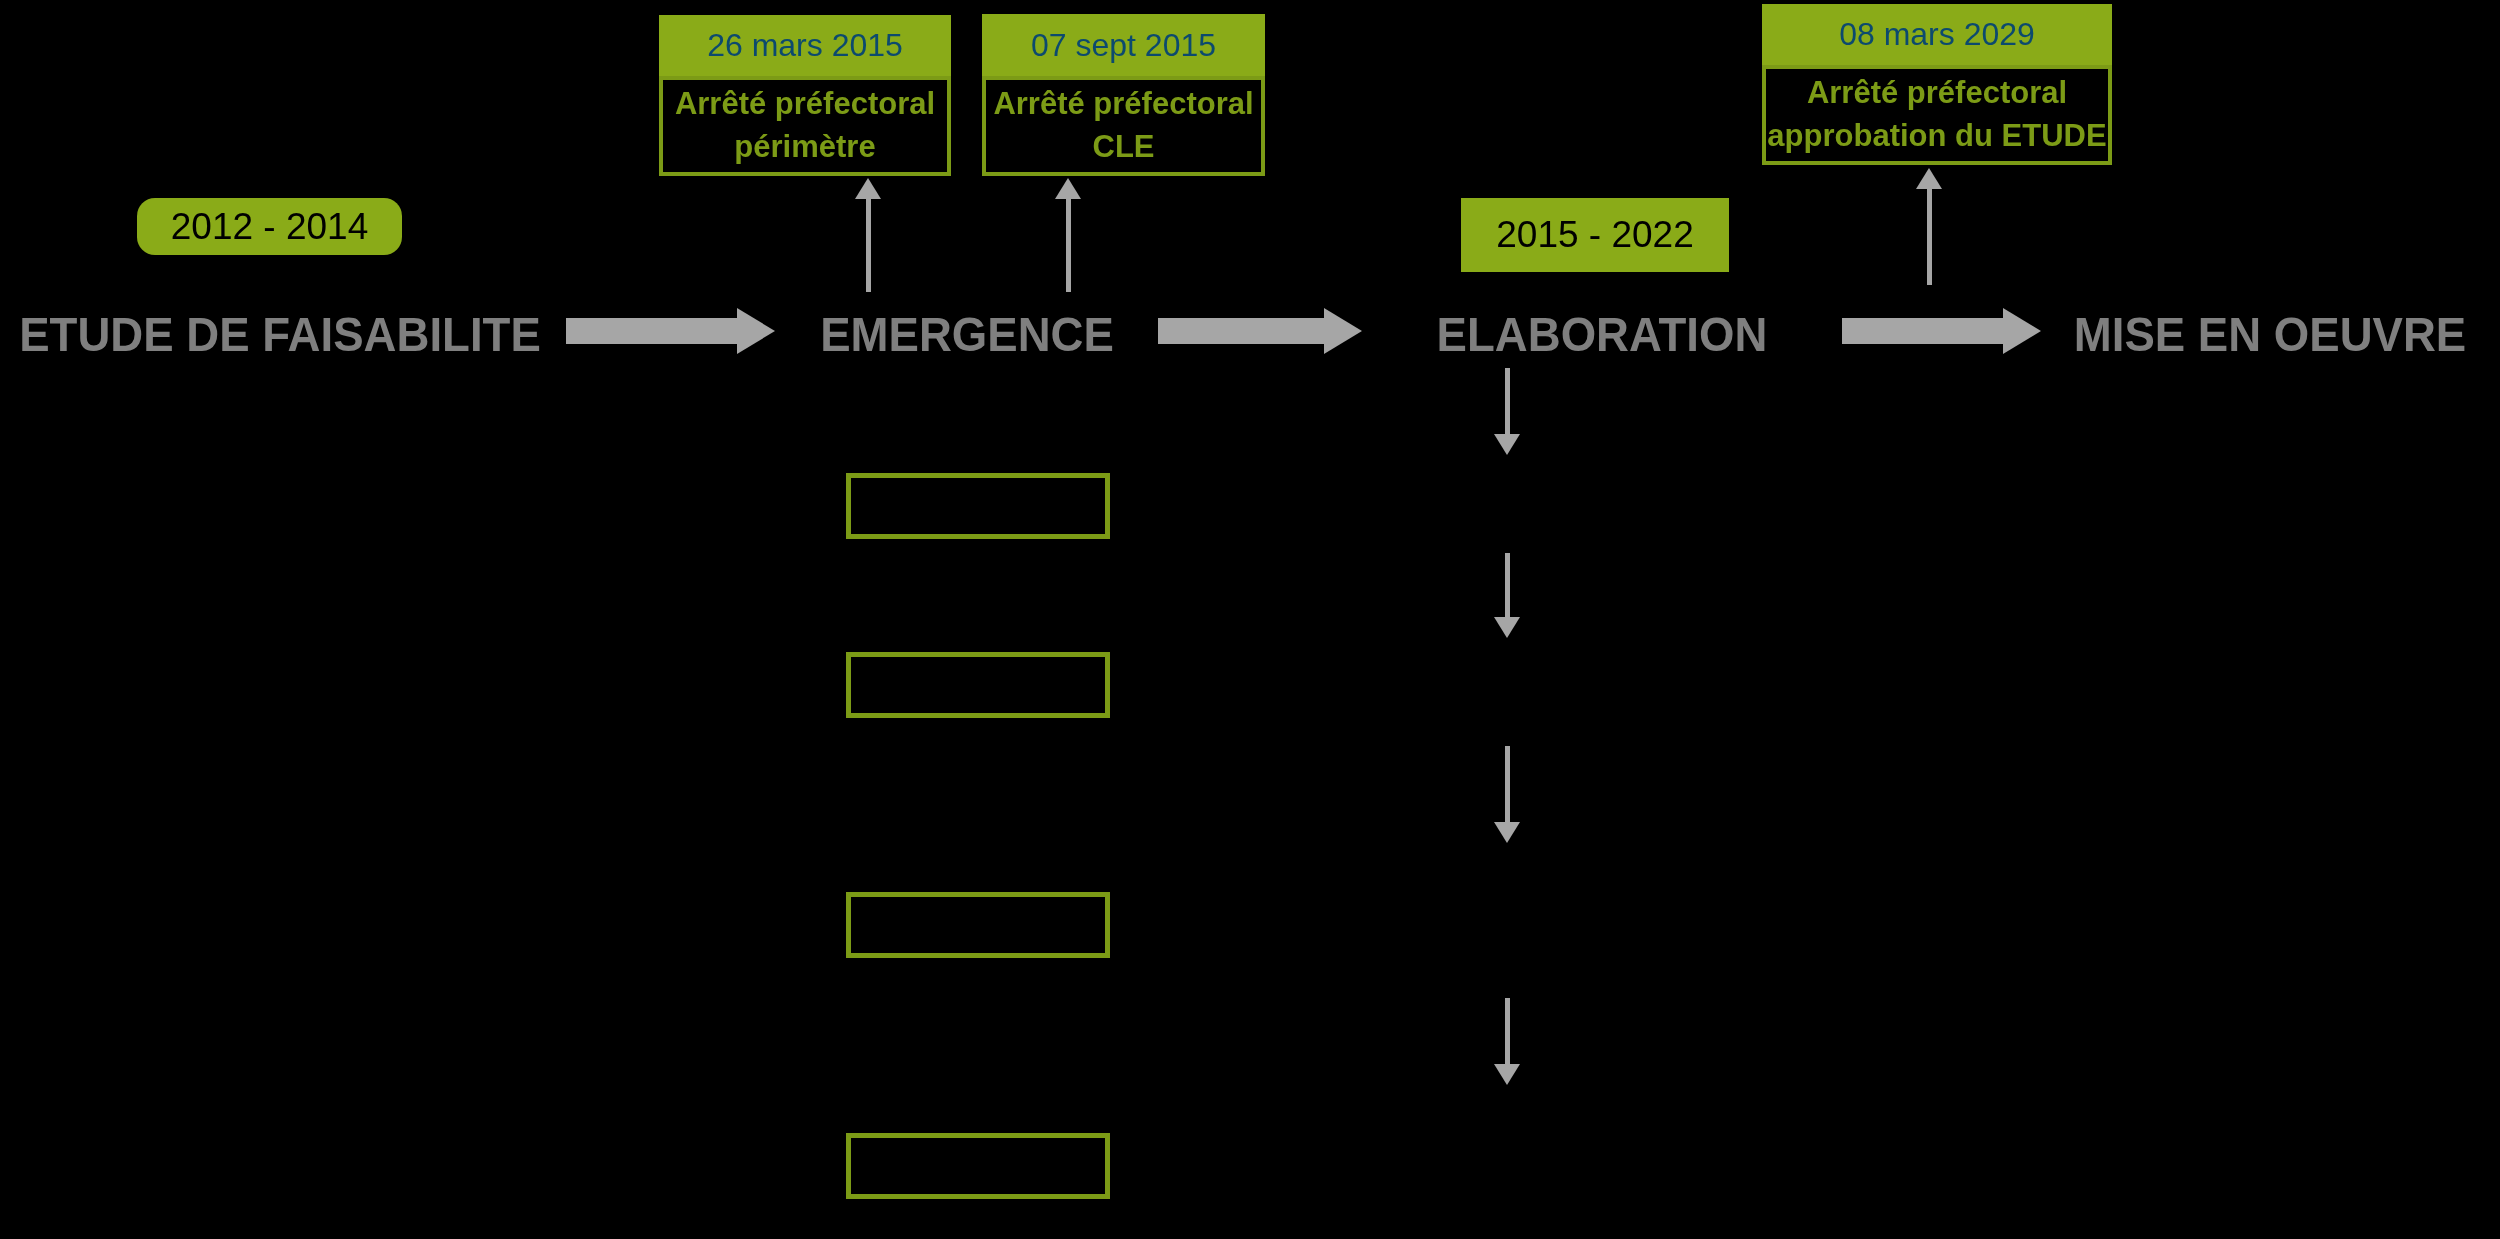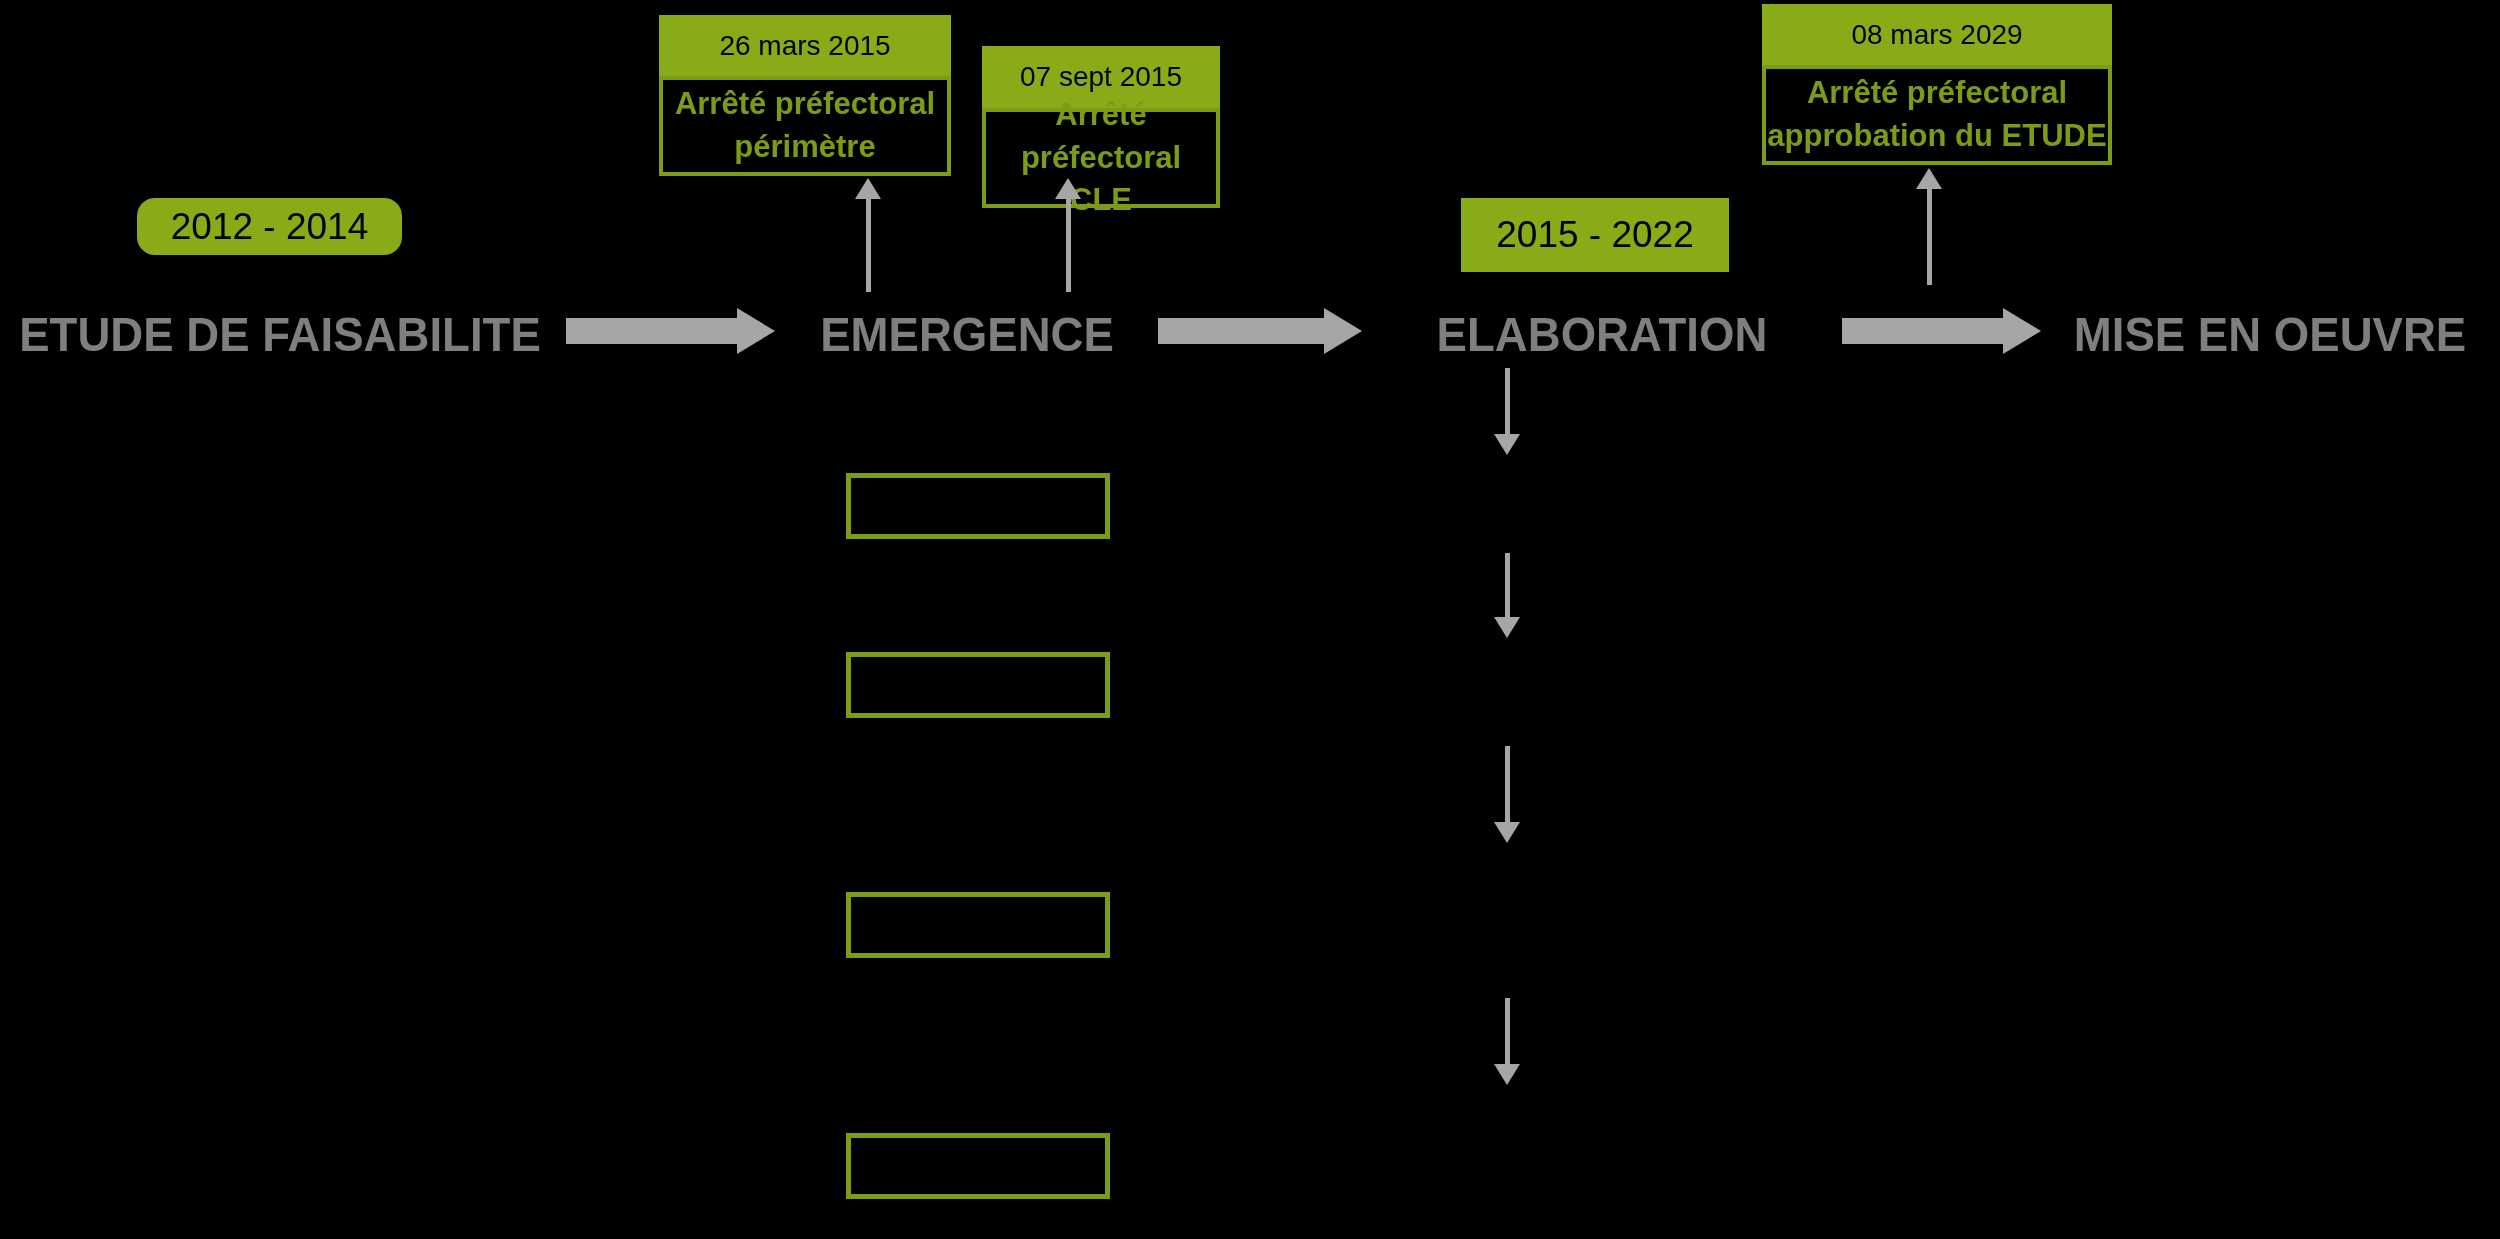--- a/index.html
+++ b/index.html
@@ -14,22 +14,22 @@
     font-size:37px;letter-spacing:0;
   }
   
   .stage{
     position:absolute;color:#7f7f7f;font-weight:700;font-size:49px;white-space:nowrap;
     transform:translateX(-50%) scaleX(0.93);transform-origin:center;
   }
   
   .milestone{position:absolute;}
   .milestone .hdr{
-    background:#8aab18;color:#000000;display:flex;align-items:center;justify-content:center;
-    font-size:28px;width:100%;box-sizing:border-box;
+    background:#8aab18;color:#0c4a6e;display:flex;align-items:center;justify-content:center;
+    font-size:32px;width:100%;box-sizing:border-box;
   }
   .milestone .bdy{
     border:4px solid #7c9b16;color:#7c9b16;font-weight:700;text-align:center;
     font-size:31px;line-height:1.38;box-sizing:border-box;width:100%;
     display:flex;flex-direction:column;align-items:center;justify-content:center;
   }
   
   .harrow{position:absolute;height:46px;}
   .harrow .shaft{position:absolute;left:0;top:10px;height:26px;background:#a6a6a6;}
   .harrow .head{
@@ -85,21 +85,21 @@
   </div>
 
   <div class="milestone" style="left:659px;top:15px;width:292px;">
     <div class="hdr" style="height:61px;">26 mars 2015</div>
     <div class="bdy" style="height:100px;">
       <span>Arrêté préfectoral</span>
       <span>périmètre</span>
     </div>
   </div>
 
-  <div class="milestone" style="left:982px;top:14px;width:238px;margin-top:32px;">
+  <div class="milestone" style="left:982px;top:14px;width:283px;">
     <div class="hdr" style="height:62px;">07 sept 2015</div>
     <div class="bdy" style="height:100px;">
       <span>Arrêté préfectoral</span>
       <span>CLE</span>
     </div>
   </div>
 
   <div class="milestone" style="left:1762px;top:4px;width:350px;">
     <div class="hdr" style="height:61px;">08 mars 2029</div>
     <div class="bdy" style="height:100px;">

